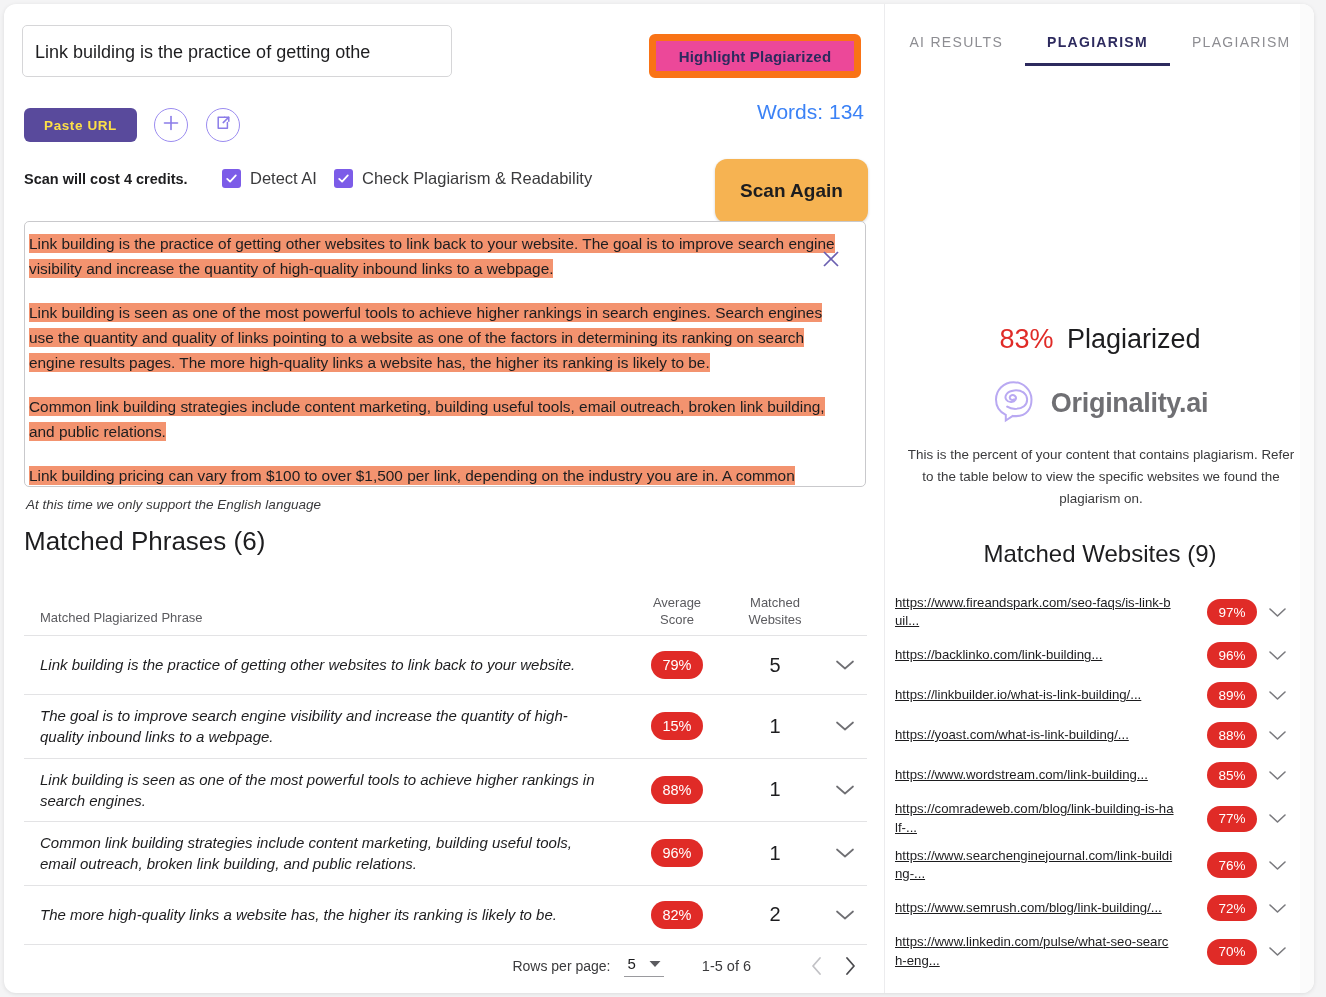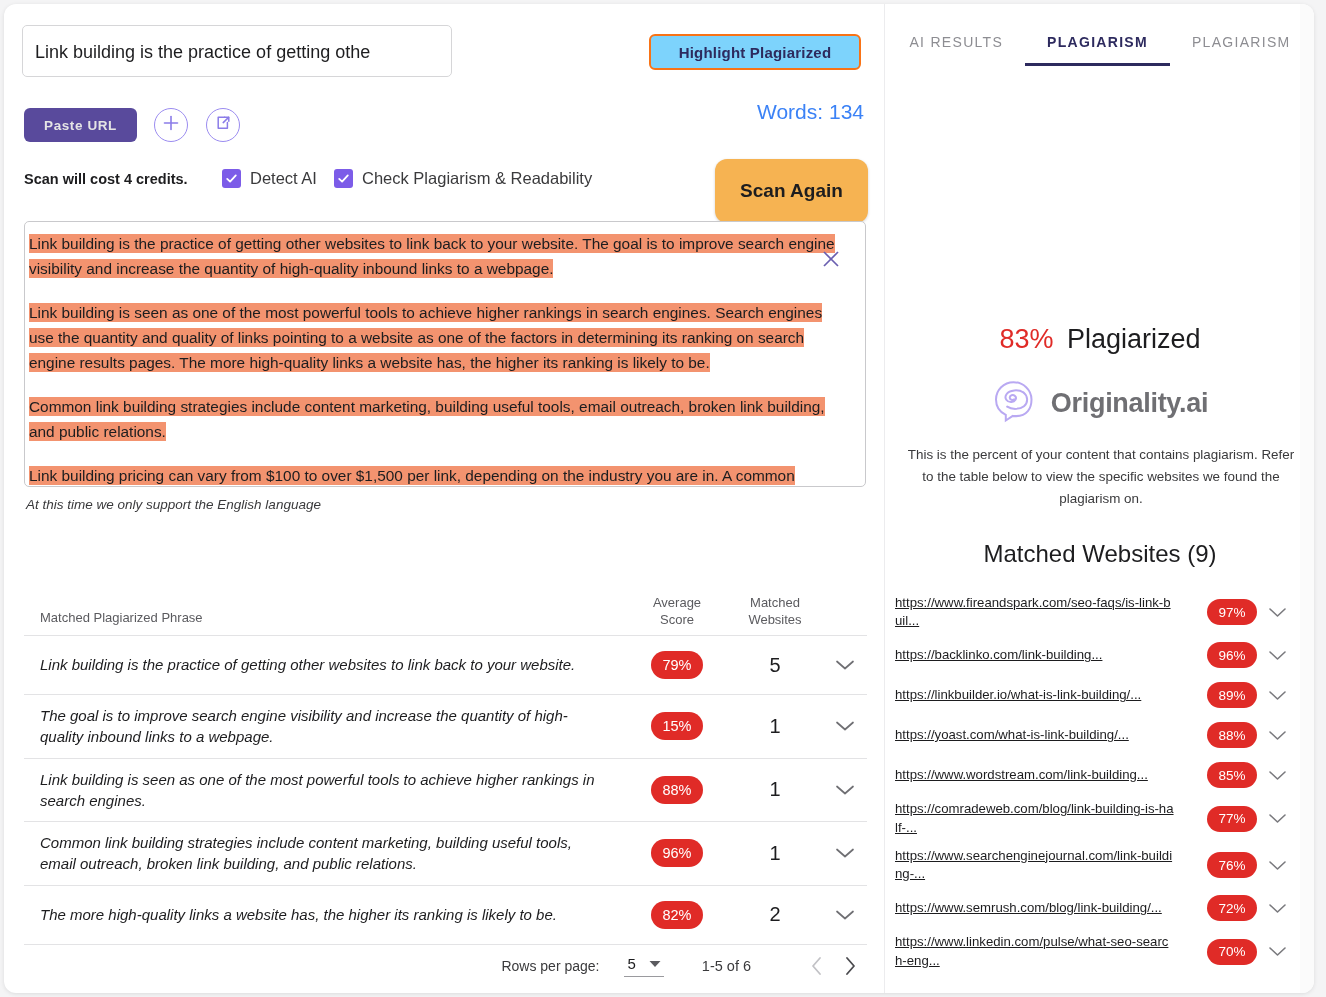--- a/index.html
+++ b/index.html
@@ -35,34 +35,34 @@
     background:#fff;
     font-family:"Liberation Sans", sans-serif;
     font-size:18px; color:#1d1d1f;
     padding:0 12px;
     outline:none;
     white-space:nowrap; overflow:hidden;
     line-height:52px;
   }
   .highlight-btn {
     position:absolute; left:645px; top:30px;
-    width:212px; height:36px;
-    border:2px solid #f97316; border-radius:6px;
-    background:#7dd3fc;
+    width:212px; height:44px;
+    border:7px solid #f97316; border-radius:6px;
+    background:#ec4899;
     color:#2d2a5e;
     font-size:15px; font-weight:bold;
     letter-spacing:0.2px;
     cursor:pointer;
     display:flex; align-items:center; justify-content:center;
   }
 
   .paste-url-btn {
     position:absolute; left:20px; top:104px;
     width:113px; height:34px;
-    background:#594a9c; color:#e5e5e5;
+    background:#594a9c; color:#fde047;
     border:none; border-radius:6px;
     font-size:13.5px; font-weight:bold; letter-spacing:0.6px;
     cursor:pointer;
     display:flex; align-items:center; justify-content:center;
   }
   .circ-btn {
     position:absolute; top:104px;
     width:34px; height:34px;
     border:1.6px solid #9b8cf0; border-radius:50%;
     background:#fff; cursor:pointer;
@@ -177,21 +177,21 @@
     display:flex; align-items:center; justify-content:center;
     font-size:14.5px;
   }
 
   .pager {
     position:absolute; left:20px; top:940px;
     width:843px; height:44px;
     display:flex; align-items:center; justify-content:flex-end;
     gap:0;
   }
-  .pager .lbl { font-size:14px; color:#3a3a3c; margin-right:25px; }
+  .pager .lbl { font-size:14px; color:#3a3a3c; margin-right:14px; }
   .pager .rpp {
     position:relative;
     display:flex; align-items:center; gap:13px;
     border-bottom:1px solid #9a9a9e;
     padding:0 3px 4px 3px;
     margin-right:38px;
     cursor:pointer;
   }
   .pager .rpp .v { font-size:15px; color:#1d1d1f; }
   .pager .range { font-size:14.5px; color:#3a3a3c; margin-right:48px; }
@@ -335,20 +335,21 @@
         </span>
         <p class="ta-para"><span class="hl">Link building is the practice of getting other websites to link back to your website. The goal is to improve search engine visibility and increase the quantity of high-quality inbound links to a webpage.</span></p>
         <p class="ta-para"><span class="hl">Link building is seen as one of the most powerful tools to achieve higher rankings in search engines. Search engines use the quantity and quality of links pointing to a website as one of the factors in determining its ranking on search engine results pages. The more high-quality links a website has, the higher its ranking is likely to be.</span></p>
         <p class="ta-para"><span class="hl">Common link building strategies include content marketing, building useful tools, email outreach, broken link building, and public relations.</span></p>
         <p class="ta-para"><span class="hl">Link building pricing can vary from $100 to over $1,500 per link, depending on the industry you are in. A common</span></p>
       </div>
     </div>
 
     <div class="lang-note">At this time we only support the English language</div>
 
+    <div class="mp-title">Matched Phrases (6)</div>
 
     <div class="mp-table">
       <div class="mp-head">
         <div class="c-phrase">Matched Plagiarized Phrase</div>
         <div class="c-score">
           <div>Average</div>
           <div>Score</div>
         </div>
         <div class="c-sites">
           <div>Matched</div>

